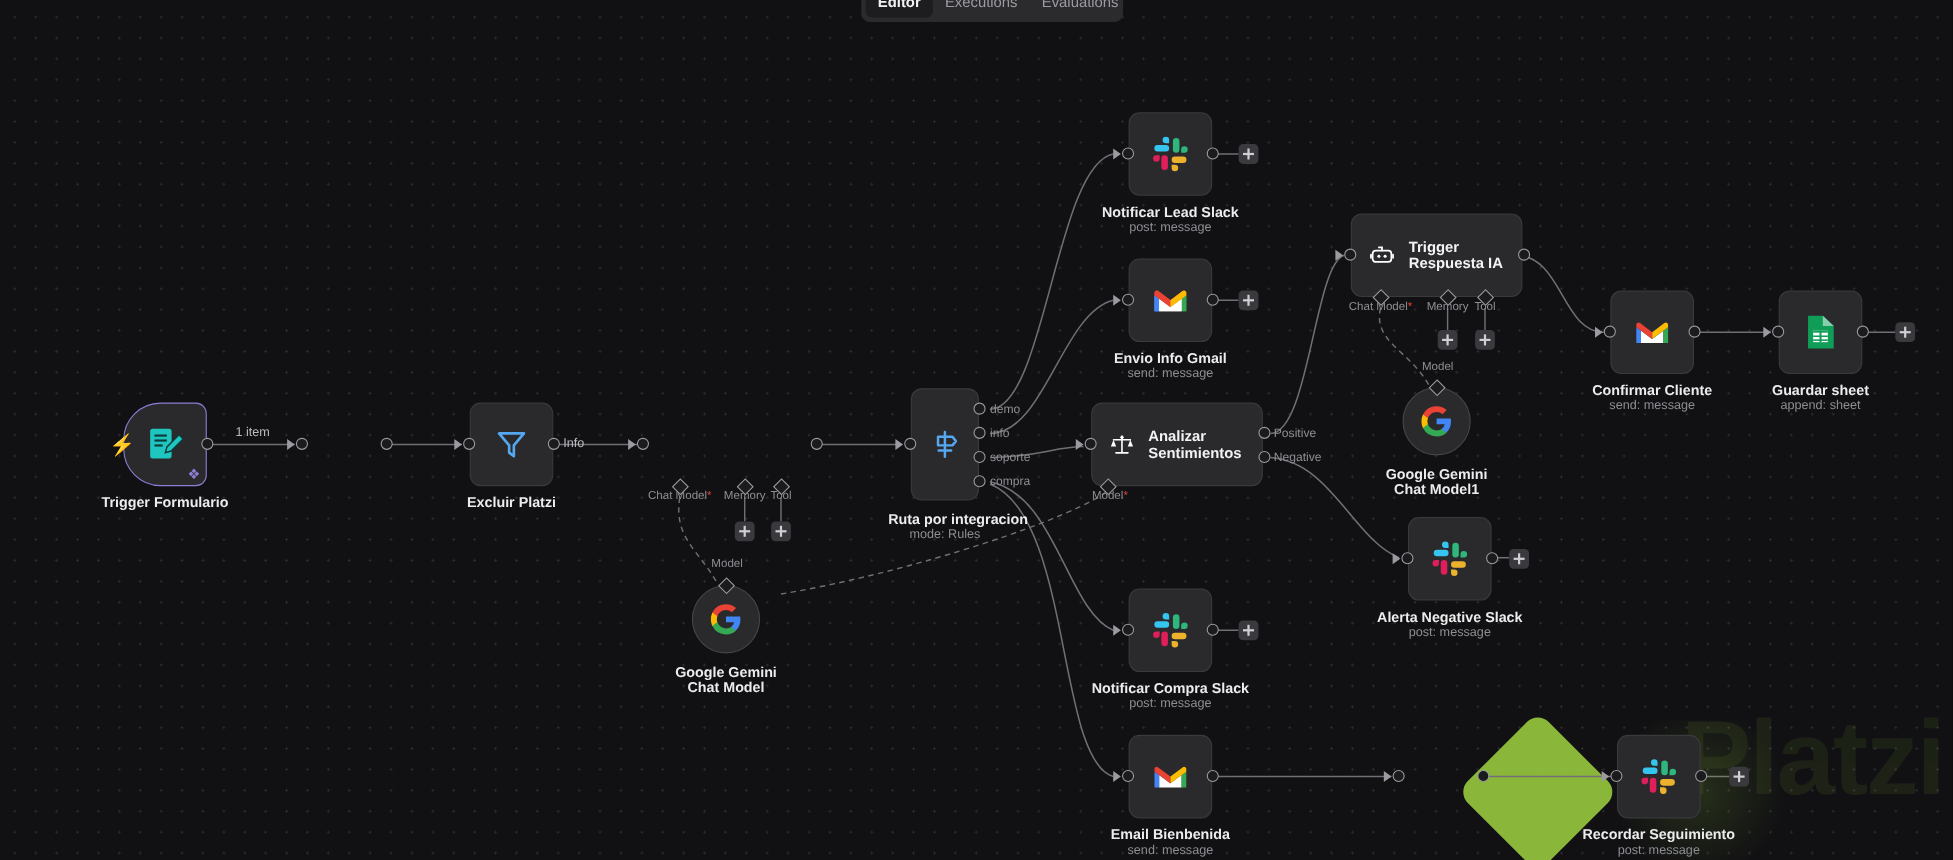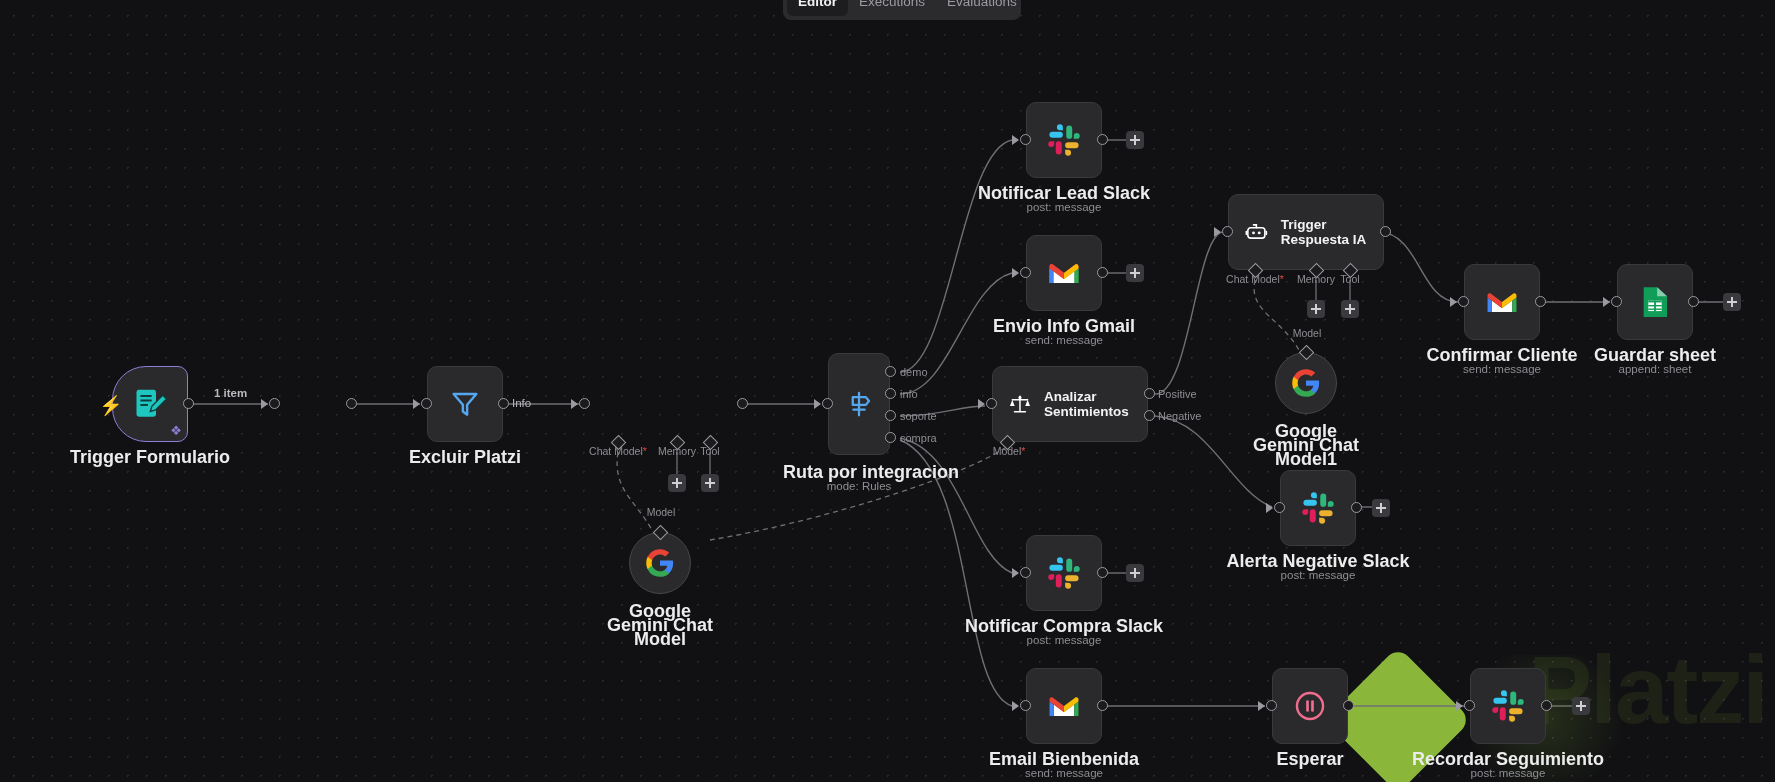--- a/index.html
+++ b/index.html
@@ -75,21 +75,21 @@
   .nbox.circle {
     width: 62px; height: 62px; border-radius: 50%;
     background: #2a2a2d; border: 1px solid #464649;
   }
   .nlabel {
     position: absolute;
     left: 50%;
     transform: translateX(-50%);
     text-align: center;
     color: #ececed;
-    font-size: 18px;
+    font-size: 13px;
     font-weight: 700;
     line-height: 14px;
     white-space: nowrap;
   }
   .nlabel.wrap { white-space: normal; width: 120px; }
   .nsub {
     position: absolute;
     left: 50%;
     transform: translateX(-50%);
     text-align: center;
@@ -309,21 +309,21 @@
       <span class="puzzle" style="right:5px; bottom:4px;">❖</span>
     </div>
     <div class="nlabel" style="top:84px;">Trigger Formulario</div>
   </div>
   <span class="bolt" style="left:99px; top:396px;">⚡</span>
   <div class="port" style="left:183px; top:398px;"></div>
 
   <div class="arrowin" style="left:261px; top:399px;"></div>
   <div class="port" style="left:269px; top:398px;"></div>
   <div class="port" style="left:346px; top:398px;"></div>
-  <div class="edgelabel" style="left:214px; top:387px;font-weight:bold;">1 item</div>
+  <div class="edgelabel" style="left:214px; top:387px;">1 item</div>
 
   <div class="node" style="left:427px; top:366px;">
     <div class="nbox">
       <svg width="32" height="32" viewBox="0 0 24 24">
         <path d="M3.5 4.5 L20.5 4.5 L13.6 12.6 L13.6 20 L10.4 17.6 L10.4 12.6 Z" fill="none" stroke="#55a8f0" stroke-width="1.8" stroke-linejoin="round"></path>
       </svg>
     </div>
     <div class="nlabel" style="top:84px;">Excluir Platzi</div>
   </div>
   <div class="arrowin" style="left:413px; top:399px;"></div>
@@ -562,30 +562,20 @@
       </svg>
     </div>
     <div class="nlabel" style="top:84px;">Guardar sheet</div>
     <div class="nsub" style="top:99px;">append: sheet</div>
   </div>
   <div class="arrowin" style="left:1603px; top:297px;"></div>
   <div class="port" style="left:1611px; top:296px;"></div>
   <div class="port" style="left:1688px; top:296px;"></div>
   <div class="plusbtn" style="left:1723px; top:293px;"></div>
 
-  <div class="node" style="left:1272px; top:668px;">
-    <div class="nbox">
-      <svg width="34" height="34" viewBox="0 0 24 24">
-        <circle cx="12" cy="12" r="9.2" fill="none" stroke="#ef6d8f" stroke-width="1.7"></circle>
-        <rect x="9.3" y="8" width="1.9" height="8" rx="0.9" fill="#ef6d8f"></rect>
-        <rect x="12.8" y="8" width="1.9" height="8" rx="0.9" fill="#ef6d8f"></rect>
-      </svg>
-    </div>
-    <div class="nlabel" style="top:84px;">Esperar</div>
-  </div>
   <div class="arrowin" style="left:1258px; top:701px;"></div>
   <div class="port" style="left:1266px; top:700px;"></div>
   <div class="port" style="left:1343px; top:700px;"></div>
 
   <div class="node" style="left:1470px; top:668px;">
     <div class="nbox">
       <svg width="34" height="34" viewBox="0 0 24 24">
         <path d="M5.1 14.9a2.1 2.1 0 1 1-2.1-2.1h2.1Zm1.1 0a2.1 2.1 0 1 1 4.2 0v5.3a2.1 2.1 0 1 1-4.2 0Z" fill="#e01e5a"></path>
         <path d="M9.1 5.1a2.1 2.1 0 1 1 2.1-2.1v2.1Zm0 1.1a2.1 2.1 0 1 1 0 4.2H3.8a2.1 2.1 0 1 1 0-4.2Z" fill="#36c5f0"></path>
         <path d="M18.9 9.1a2.1 2.1 0 1 1 2.1 2.1h-2.1Zm-1.1 0a2.1 2.1 0 1 1-4.2 0V3.8a2.1 2.1 0 1 1 4.2 0Z" fill="#2eb67d"></path>

